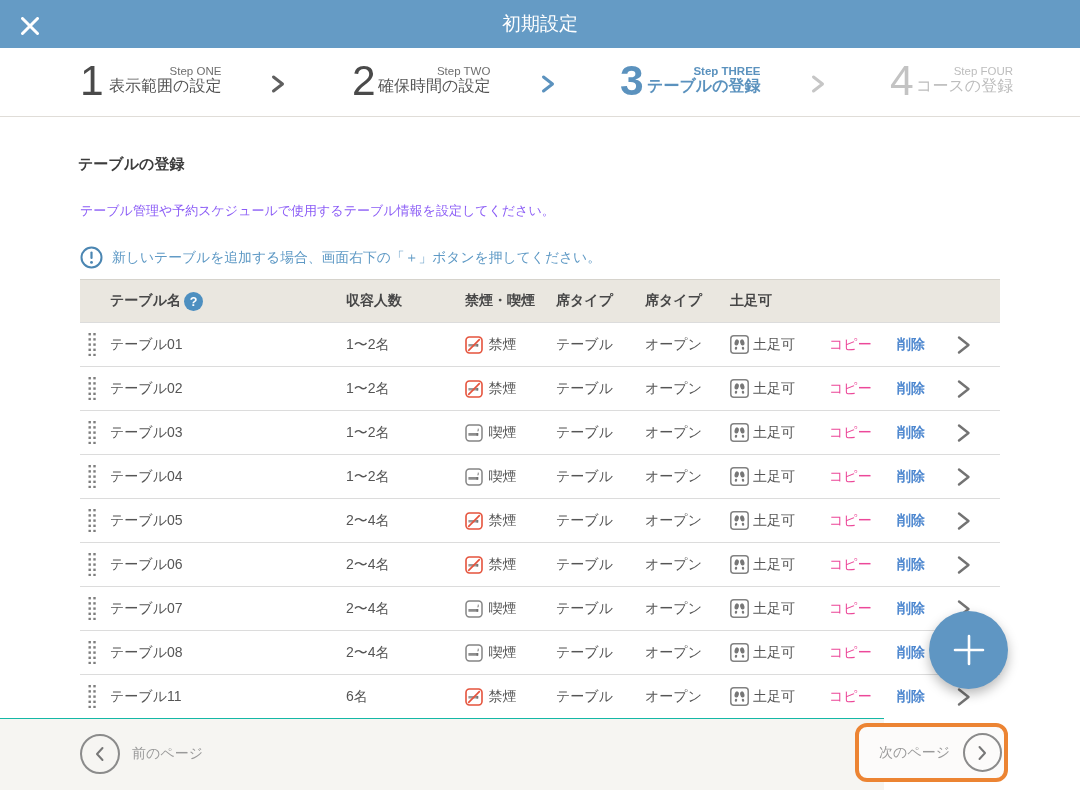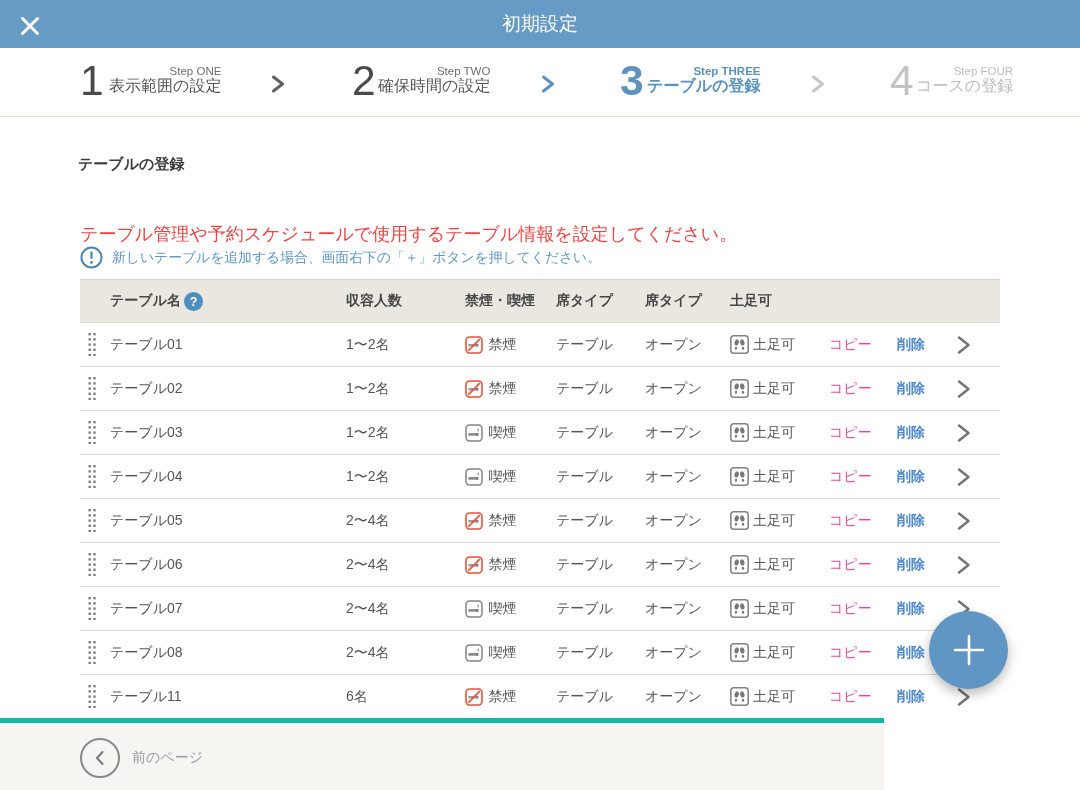--- a/index.html
+++ b/index.html
@@ -16,42 +16,42 @@
   .slab .l1 { font-size:11.5px; color:#6e6e6e; line-height:11px;text-align:right; }
   .slab .l2 { font-size:16px; color:#555; line-height:16px; margin-top:1px; }
   .active .num, .num.active { color:#5b92be; font-weight:700; }
   .slab.active .l1 { color:#5b92be; font-weight:700; }
   .slab.active .l2 { color:#5b92be; font-weight:700; }
   .num.future { color:#c3c3c3; }
   .slab.future .l1, .slab.future .l2 { color:#bdbdbd; }
   .schev { position:absolute; top:26px; }
 
   .h2 { position:absolute; left:78px; top:155px; font-size:15px; font-weight:700; color:#3c3c3c; }
-  .desc { position:absolute; left:80px; top:202px; font-size:18px; color:#ef4444; white-space:nowrap;margin-top:20px; }
+  .desc { position:absolute; left:80px; top:202px; font-size:13px; color:#8b5cf6; white-space:nowrap; }
   .note { position:absolute; left:80px; top:246px; height:22px; }
   .note .ntext { position:absolute; left:32px; top:3px; font-size:13.8px; color:#5e99c5; white-space:nowrap; }
 
   .table { position:absolute; left:80px; top:279px; width:920px; }
   .thead { position:relative; height:43px; background:#eae7e0; border-top:1px solid #d6d3cc; }
   .row { position:relative; height:44px; border-top:1px solid #dcdcdc; background:#fff; }
   .cell { position:absolute; top:0; height:100%; display:flex; align-items:center; font-size:14px; color:#555; white-space:nowrap; }
   .thead .cell { font-weight:700; font-size:14px; color:#474747; }
   .c-name  { left:30px; }
   .c-cap   { left:266px; }
   .c-smoke { left:385px;text-align:center; }
   .c-seat  { left:476px; }
   .c-part  { left:565px; }
   .c-shoe  { left:650px; }
   .c-copy  { left:749px; color:#ec4899; }
   .c-del   { left:817px; color:#4d87cf;font-weight:bold; }
   .c-chev  { left:876px; }
   .ig { display:flex; align-items:center; }
   .drag { position:absolute; left:8px; top:50%; margin-top:-11.5px; height:23px; }
 
-  .footer { position:absolute; left:0; top:718px; width:884px; height:72px; background:#f6f5f2; border-top:5px solid #14b8a6; }
+  .footer { position:absolute; left:0; top:718px; width:884px; height:72px; background:#f6f5f2; border-top:1px solid #14b8a6; }
   .prevbtn { position:absolute; left:80px; top:15px; height:40px; display:flex; align-items:center; }
   .prevbtn .circ { width:40px; height:40px; border:2px solid #8b8b8b; border-radius:50%; display:flex; align-items:center; justify-content:center; }
   .prevbtn .txt { margin-left:12px; font-size:14px; color:#9a9a9a; white-space:nowrap; }
   .nextbtn { position:absolute; left:855px; top:4px; width:153px; height:59px; border:4px solid #ec8433; border-radius:12px; background:#fcfbfa; display:flex; align-items:center; }
   .nextbtn .txt { margin-left:20px; font-size:14px; color:#9a9a9a; white-space:nowrap; }
   .nextbtn .circ { width:39px; height:39px; border:2px solid #8b8b8b; border-radius:50%; display:flex; align-items:center; justify-content:center; margin-left:13px; flex:none; }
 
   .fab { position:absolute; left:929px; top:611px; width:79px; height:78px; border-radius:50%; background:#5f96c3; box-shadow:0 5px 12px rgba(0,0,0,0.28); display:flex; align-items:center; justify-content:center; }
 </style>
 </head>
@@ -527,13 +527,21 @@
 
 <div class="footer">
   <div class="prevbtn">
     <div class="circ">
         <svg width="14" height="18" viewBox="0 0 14 18">
           <path d="M9.5 3 L4 9 L9.5 15" stroke="#777" stroke-width="2" fill="none" stroke-linecap="round" stroke-linejoin="round"></path>
         </svg>
       </div>
     <div class="txt">前のページ</div>
   </div>
+  <div class="nextbtn">
+    <div class="txt">次のページ</div>
+    <div class="circ">
+        <svg width="14" height="18" viewBox="0 0 14 18">
+          <path d="M4.5 3 L10 9 L4.5 15" stroke="#777" stroke-width="2" fill="none" stroke-linecap="round" stroke-linejoin="round"></path>
+        </svg>
+      </div>
+  </div>
 </div>
 
 </body></html>

